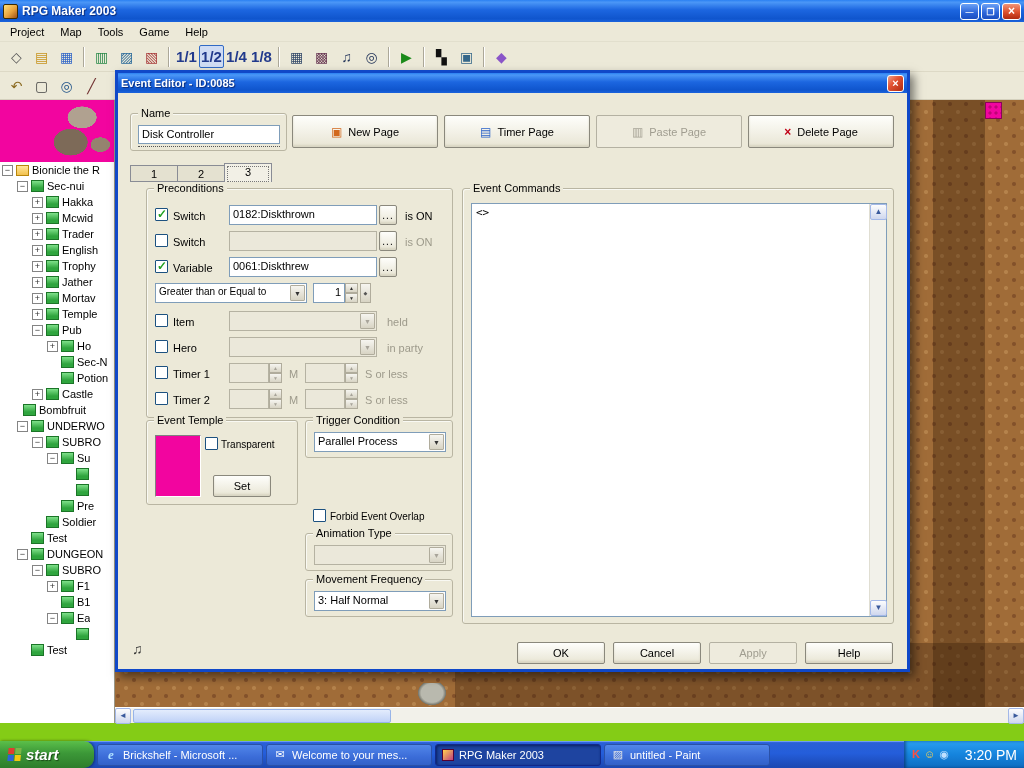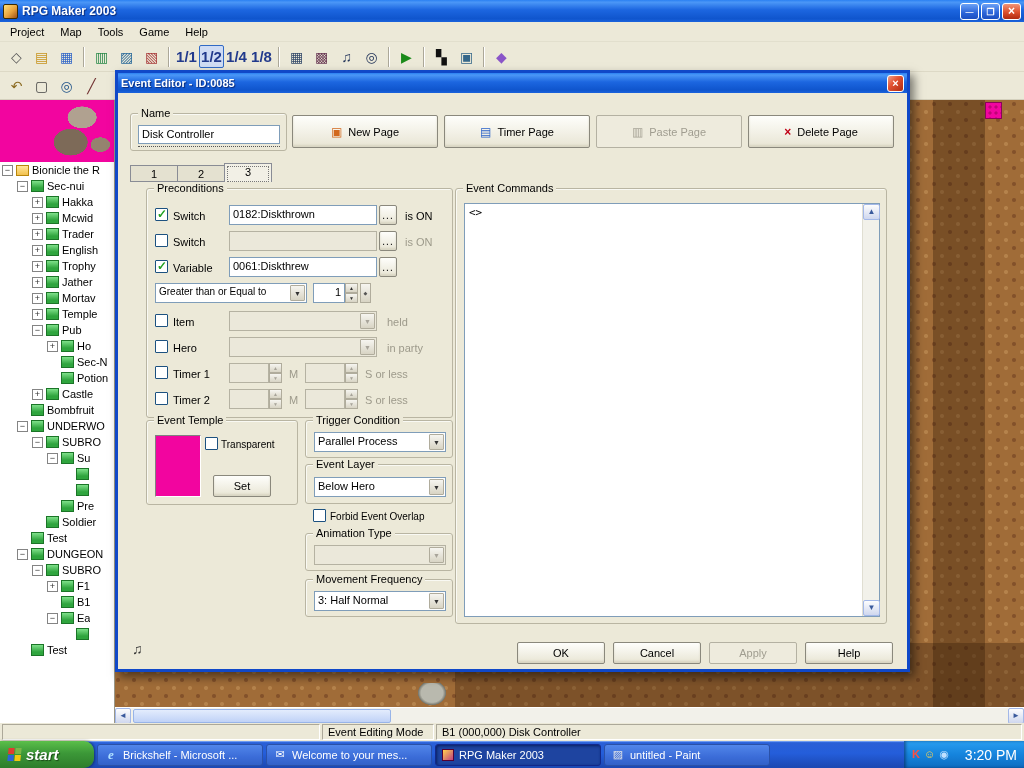--- a/index.html
+++ b/index.html
@@ -277,21 +277,21 @@
       </div>
       <div class="tree-row" style="padding-left: 61px;">
         <span class="tree-icon map"></span>
         <span class="tree-label">Potion</span>
       </div>
       <div class="tree-row" style="padding-left: 46px;">
         <span class="expander" style="left: 32px;">+</span>
         <span class="tree-icon map"></span>
         <span class="tree-label">Castle</span>
       </div>
-      <div class="tree-row" style="padding-left: 31px;">
+      <div class="tree-row" style="padding-left: 23px;">
         <span class="tree-icon map"></span>
         <span class="tree-label">Bombfruit</span>
       </div>
       <div class="tree-row" style="padding-left: 31px;">
         <span class="expander" style="left: 17px;">−</span>
         <span class="tree-icon map"></span>
         <span class="tree-label">UNDERWO</span>
       </div>
       <div class="tree-row" style="padding-left: 46px;">
         <span class="expander" style="left: 32px;">−</span>
@@ -363,25 +363,20 @@
     <div class="map-statue"></div>
     <div class="map-event"></div>
   </div>
 
   <div class="hscroll">
     <span class="sb-btn left">◄</span>
     <span class="sb-thumb"></span>
     <span class="sb-btn right">►</span>
   </div>
 
-  <div class="statusbar">
-    <span class="status-panel s1"></span>
-    <span class="status-panel s2">Event Editing Mode</span>
-    <span class="status-panel s3">B1 (000,000) Disk Controller</span>
-  </div>
 
   <div class="taskbar">
     <div class="start-btn">
       <span class="start-flag">
           <i></i>
           <i></i>
           <i></i>
           <i></i>
         </span>
       <span>start</span>
@@ -529,21 +524,21 @@
         <div class="spin disabled" style="left:158px;top:200px;width:53px;height:20px">
           <span class="sfield"></span>
           <span class="sbtns">
               <span>▲</span>
               <span>▼</span>
             </span>
         </div>
         <span class="lbl gray" style="left:218px;top:205px">S or less</span>
       </div>
 
-      <div class="groupbox" style="left:337px;top:95px;width:432px;height:436px">
+      <div class="groupbox" style="left:344px;top:95px;width:432px;height:436px">
         <span class="gb-label">Event Commands</span>
         <div class="listbox" style="left:8px;top:14px;width:416px;height:414px">
           <span class="cmd-text">&lt;&gt;</span>
           <div class="vscroll">
             <span class="sb-btn up">▲</span>
             <span class="sb-btn down">▼</span>
           </div>
         </div>
       </div>
 
@@ -556,27 +551,20 @@
       </div>
 
       <div class="groupbox" style="left:187px;top:327px;width:148px;height:38px">
         <span class="gb-label">Trigger Condition</span>
         <div class="combo" style="left:8px;top:11px;width:132px;height:20px">
           <span class="val">Parallel Process</span>
           <span class="combo-arrow">▼</span>
         </div>
       </div>
 
-      <div class="groupbox" style="left:187px;top:371px;width:148px;height:40px">
-        <span class="gb-label">Event Layer</span>
-        <div class="combo" style="left:8px;top:12px;width:132px;height:20px">
-          <span class="val">Below Hero</span>
-          <span class="combo-arrow">▼</span>
-        </div>
-      </div>
       <span class="checkbox" style="position:absolute;left:195px;top:416px"></span>
       <span class="lbl" style="left:212px;top:418px;font-size:10px">Forbid Event Overlap</span>
 
 
       <div class="groupbox" style="left:187px;top:440px;width:148px;height:38px">
         <span class="gb-label">Animation Type</span>
         <div class="combo disabled" style="left:8px;top:11px;width:132px;height:20px">
           <span class="val"></span>
           <span class="combo-arrow">▼</span>
         </div>

